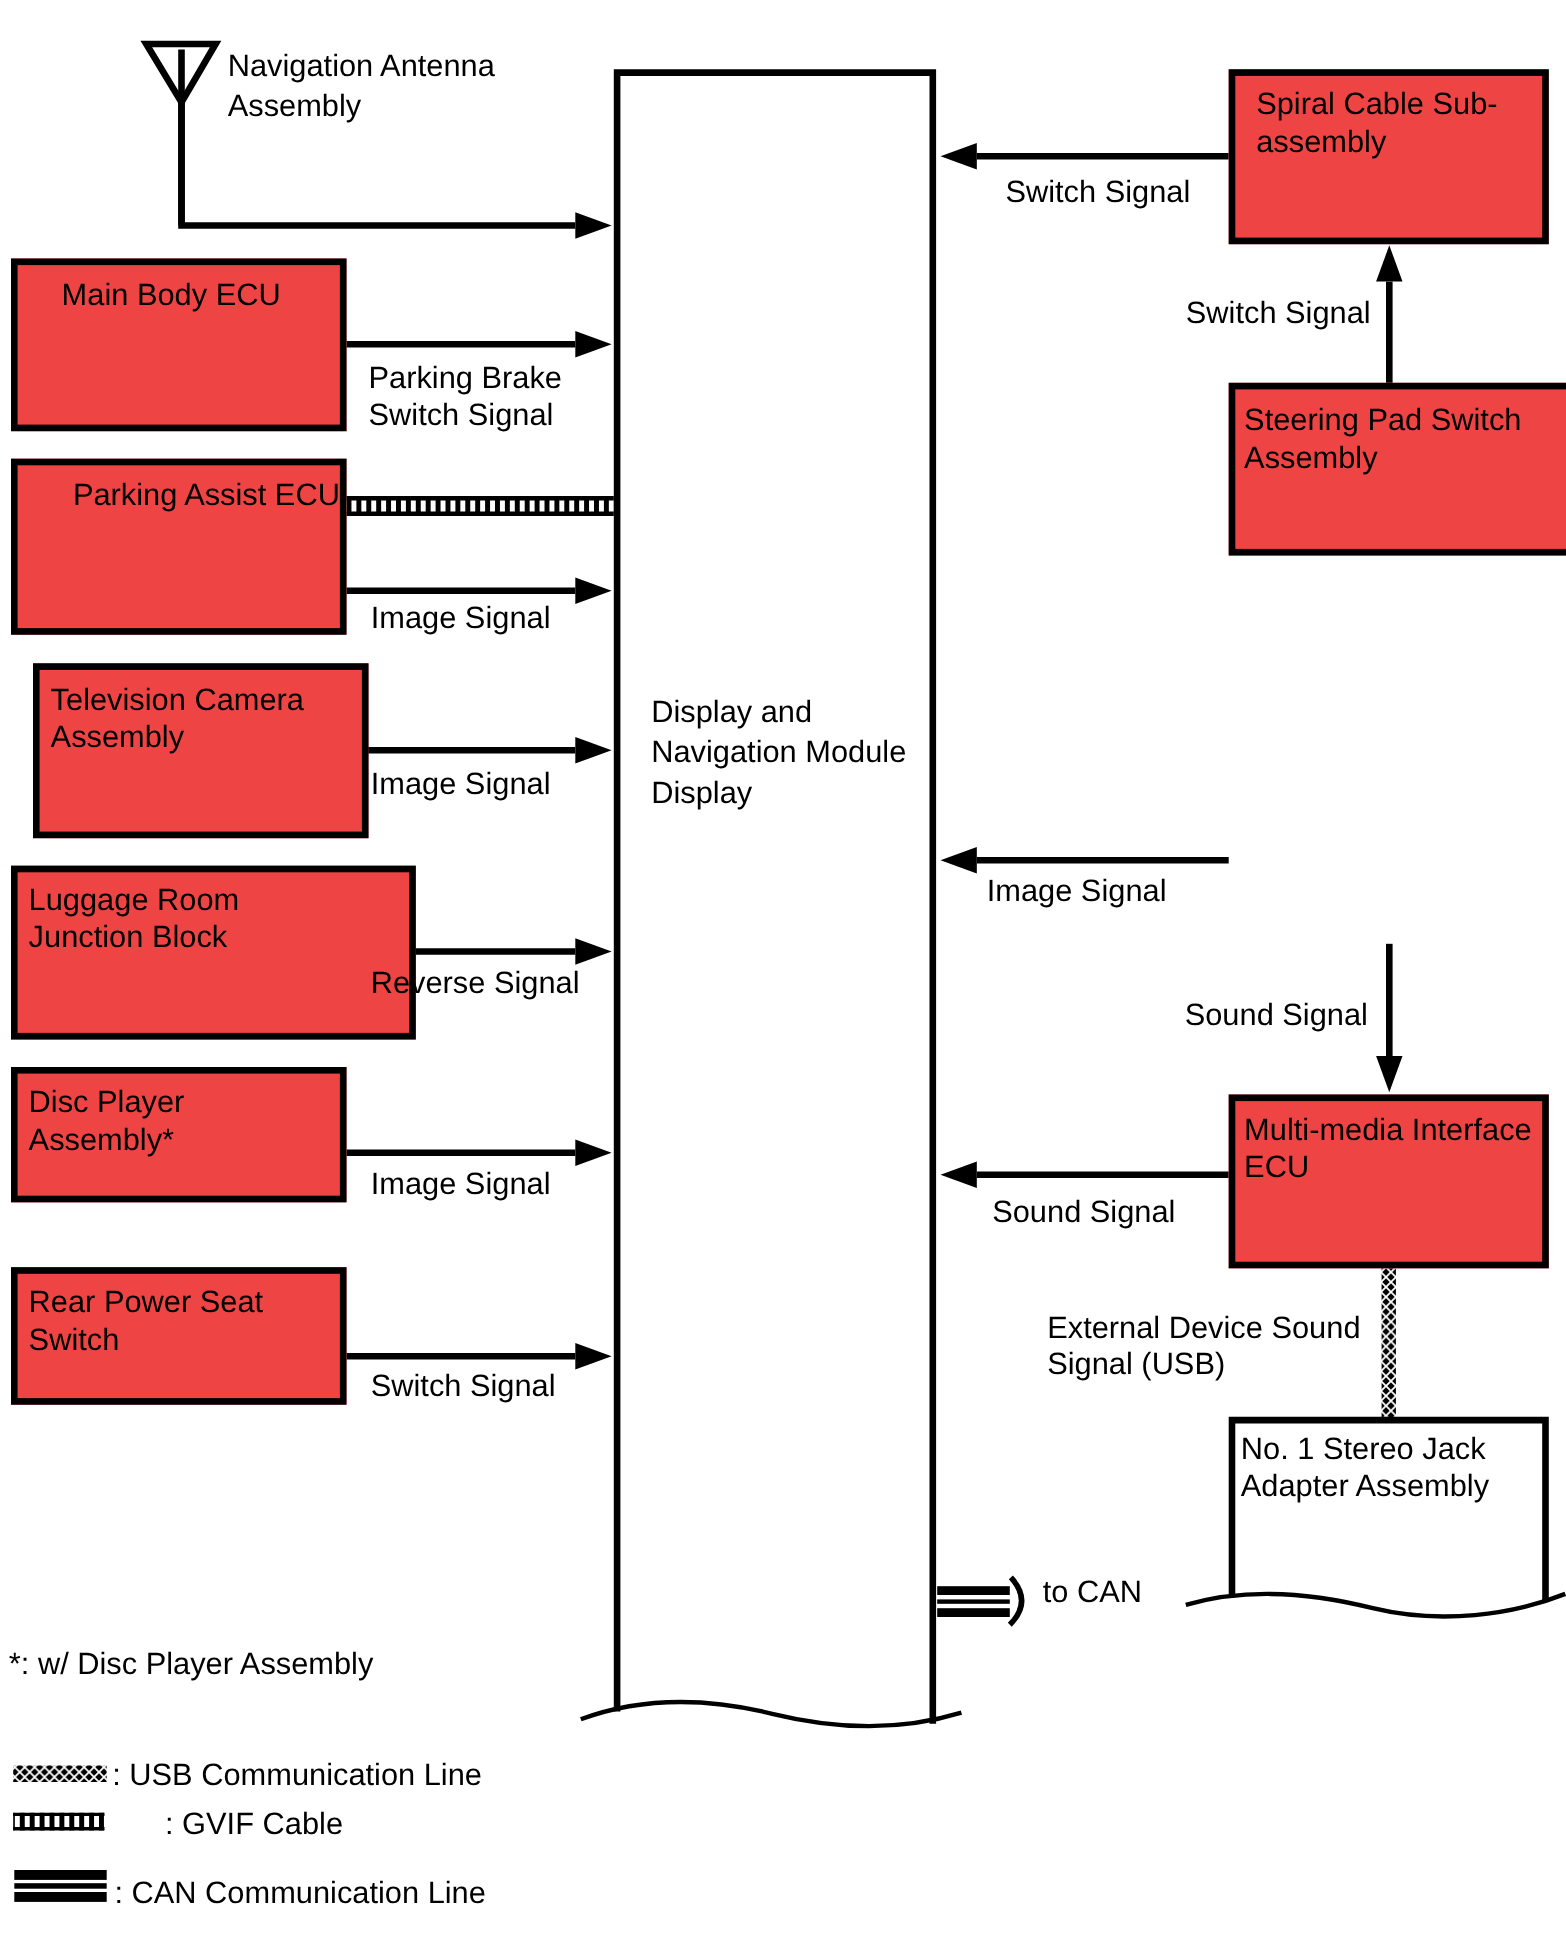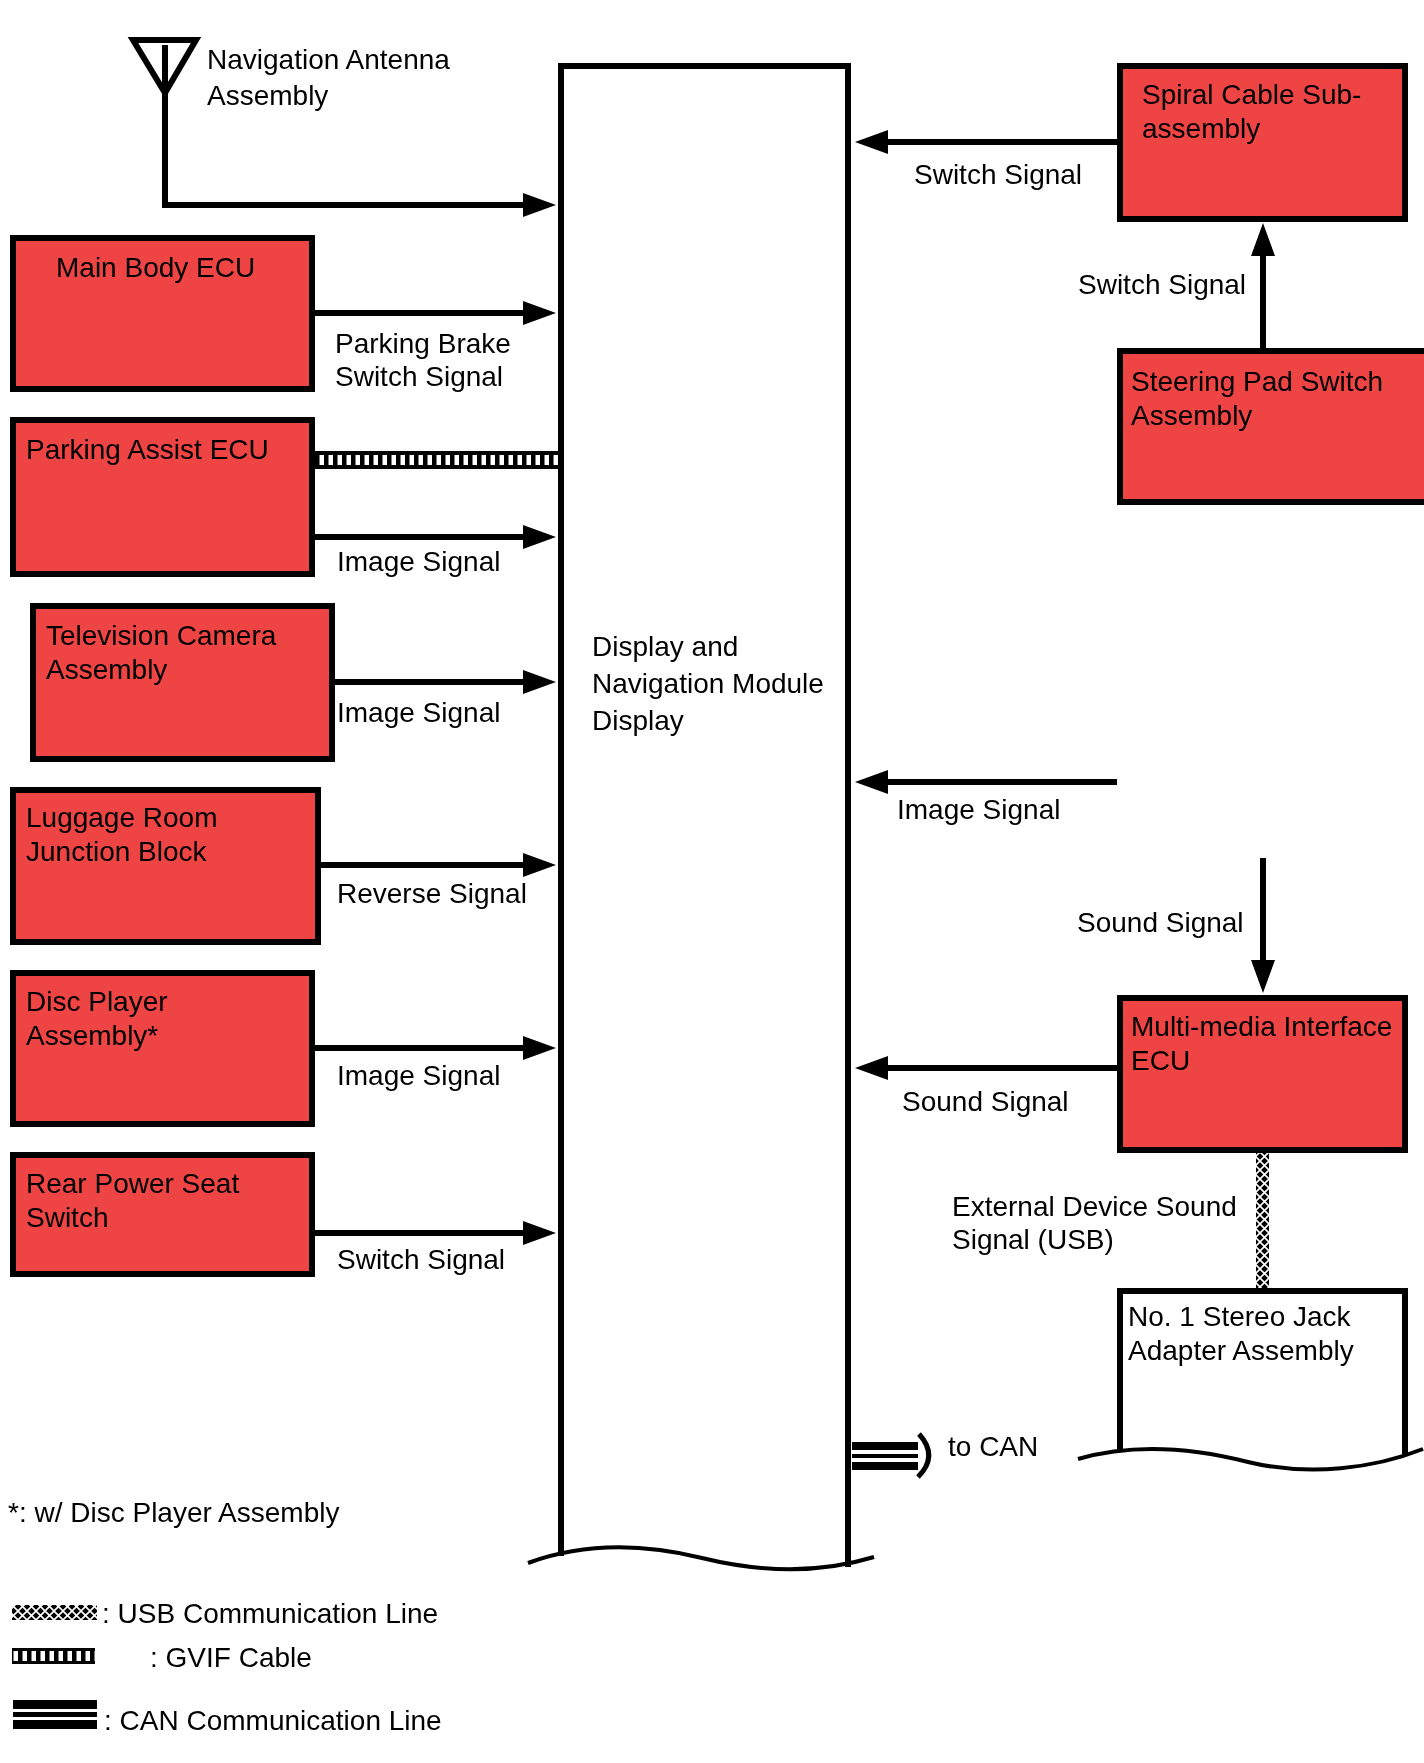--- a/index.html
+++ b/index.html
@@ -136,29 +136,29 @@
     </g>
     <g>
       <rect x="13" y="1700" width="84" height="9" fill="#000"></rect>
       <rect x="13" y="1712" width="84" height="5" fill="#000"></rect>
       <rect x="13" y="1720" width="84" height="9" fill="#000"></rect>
     </g>
   </svg>
 
   <div class="node" style="left:10px;top:235px;width:305px;height:157px;padding:10px 0 0 40px;">Main Body ECU</div>
 
-  <div class="node" style="left:10px;top:417px;width:305px;height:160px;padding:10px 0 0 10px;">Parking Assist ECU</div>
+  <div class="node" style="left:10px;top:417px;width:305px;height:160px;padding:10px 0 0 10px;text-align:right;">Parking Assist ECU</div>
 
   <div class="node" style="left:10px;top:603px;width:305px;height:159px;padding:10px 0 0 10px;margin-left:20px;">Television Camera
 Assembly</div>
 
-  <div class="node" style="left:10px;top:787px;width:311px;height:158px;padding:8px 0 0 10px;">Luggage Room
+  <div class="node" style="left:10px;top:787px;width:368px;height:158px;padding:8px 0 0 10px;">Luggage Room
 Junction Block</div>
 
-  <div class="node" style="left:10px;top:970px;width:305px;height:157px;padding:9px 0 0 10px;">Disc Player
+  <div class="node" style="left:10px;top:970px;width:305px;height:123px;padding:9px 0 0 10px;">Disc Player
 Assembly*</div>
 
   <div class="node" style="left:10px;top:1152px;width:305px;height:125px;padding:9px 0 0 10px;">Rear Power Seat
 Switch</div>
 
   <div class="node" style="left:1117px;top:63px;width:291px;height:159px;padding:9px 0 0 19px;">Spiral Cable Sub-
 assembly</div>
 
   <div class="node" style="left:1117px;top:348px;width:315px;height:157px;padding:11px 0 0 8px;">Steering Pad Switch
 Assembly</div>

